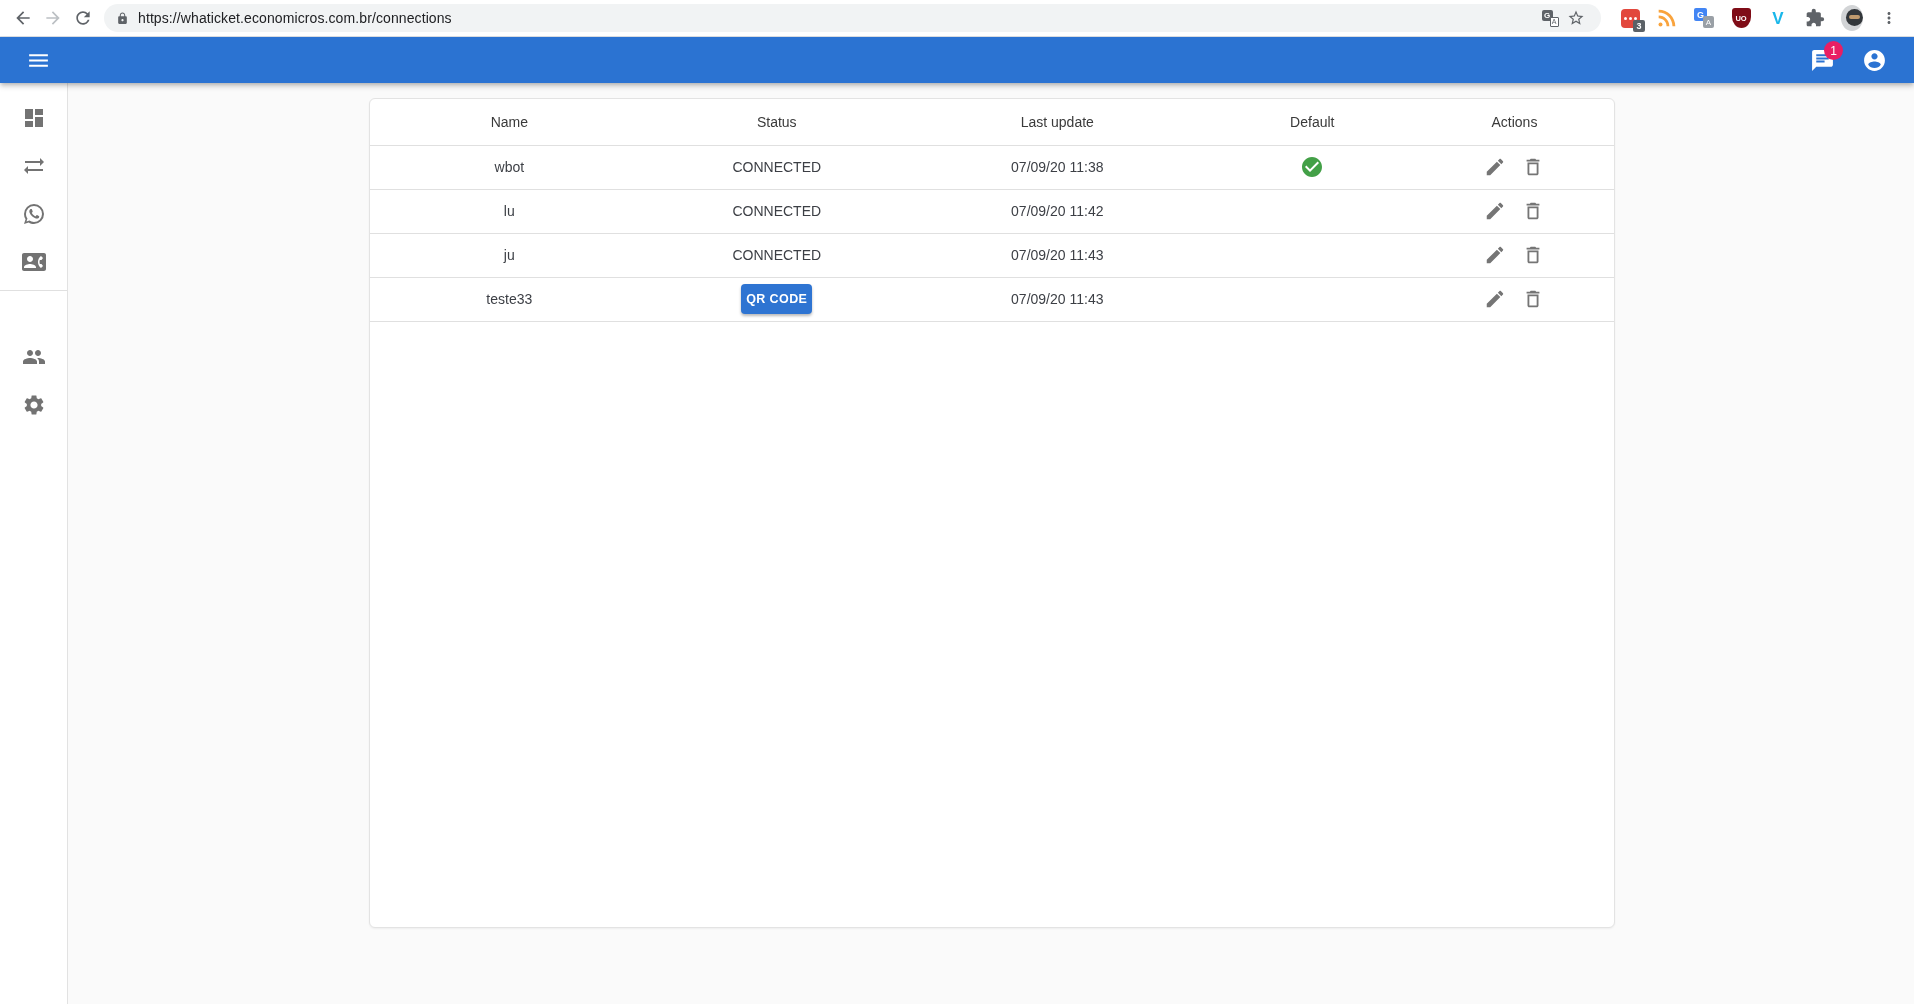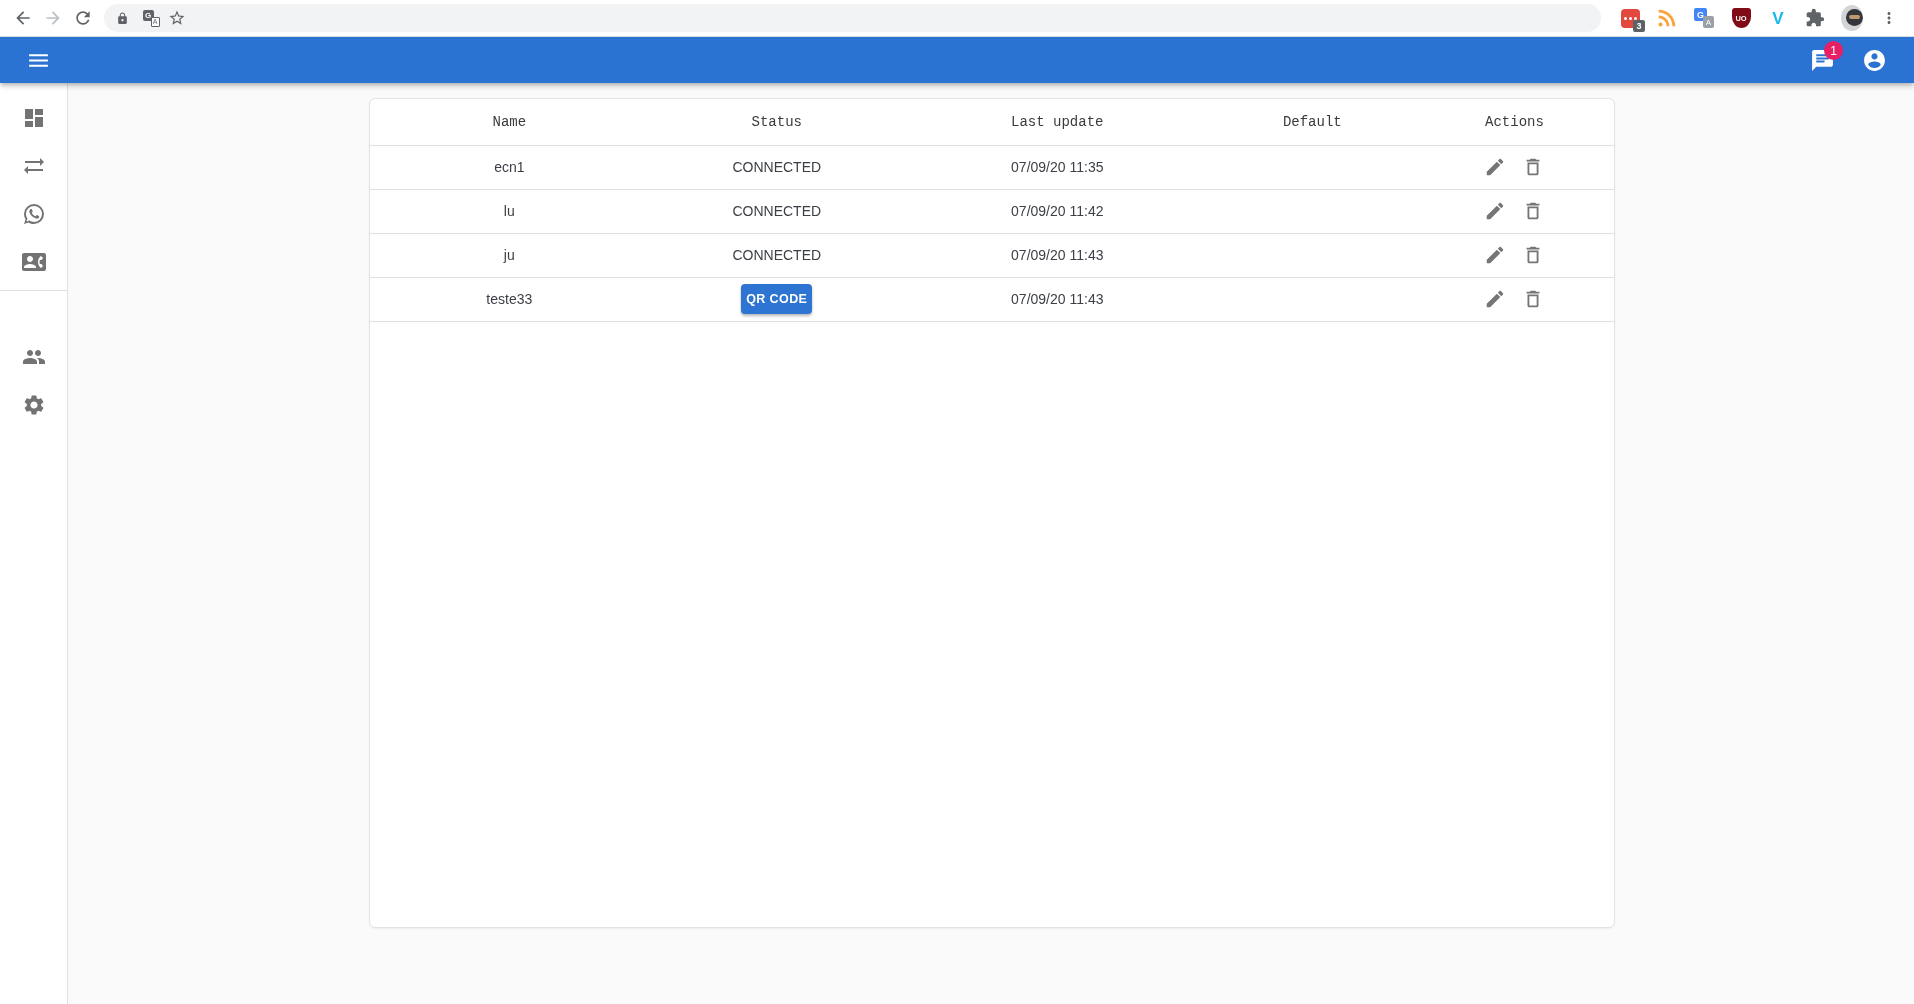--- a/index.html
+++ b/index.html
@@ -85,21 +85,21 @@
     height: 36px; padding: 0 16px; border-radius: 4px;
     box-shadow: 0 3px 5px -1px rgba(0,0,0,.25), 0 2px 4px rgba(0,0,0,.18);
   }
   .card {
     margin-top: 15px; background: #fff; border: 1px solid #e3e3e3; border-radius: 6px;
     height: 830px; overflow: hidden; box-shadow: 0 1px 2px rgba(0,0,0,.05);
   }
   table { width: 100%; border-collapse: collapse; }
   th {
     height: 46px; font-size: 14px; font-weight: 500; color: #3a3a3a;
-    border-bottom: 1px solid #e0e0e0; text-align: center; font-family: Liberation Mono, monospace;
+    border-bottom: 1px solid #e0e0e0; text-align: center;
   }
   td {
     height: 43px; font-size: 14px; color: #3c3f45; border-bottom: 1px solid #e0e0e0; text-align: center;
   }
   .actions-cell { display: flex; align-items: center; justify-content: center; gap: 10px; height: 43px; }
   .action-btn { width: 28px; height: 28px; display: flex; align-items: center; justify-content: center; border-radius: 50%; }
   .action-btn svg { width: 22px; height: 22px; fill: #757575; }
   .check-icon svg { width: 24px; height: 24px; fill: #43a047; vertical-align: middle; }
   .qr-btn {
     background: #2e74d2; color: #fff; font-size: 12.5px; font-weight: 700; letter-spacing: .4px;
@@ -123,20 +123,21 @@
   <button class="nav-btn">
     <svg viewBox="0 0 24 24">
         <path d="M17.65 6.35C16.2 4.9 14.21 4 12 4c-4.42 0-7.99 3.58-7.99 8s3.57 8 7.99 8c3.73 0 6.84-2.55 7.73-6h-2.08c-.82 2.33-3.04 4-5.65 4-3.31 0-6-2.69-6-6s2.69-6 6-6c1.66 0 3.14.69 4.22 1.78L13 11h7V4l-2.35 2.35z"></path>
       </svg>
   </button>
 
   <div class="omnibox">
     <svg class="lock" viewBox="0 0 24 24">
         <path d="M18 8h-1V6c0-2.76-2.24-5-5-5S7 3.24 7 6v2H6c-1.1 0-2 .9-2 2v10c0 1.1.9 2 2 2h12c1.1 0 2-.9 2-2V10c0-1.1-.9-2-2-2zm-6 9c-1.1 0-2-.9-2-2s.9-2 2-2 2 .9 2 2-.9 2-2 2zm3.1-9H8.9V6c0-1.71 1.39-3.1 3.1-3.1 1.71 0 3.1 1.39 3.1 3.1v2z"></path>
       </svg>
+    <span class="url-text">https://whaticket.economicros.com.br/connections</span>
     <span class="omni-icon">
       <span class="mini-translate">
         <span class="sq1">G</span>
         <span class="sq2">A</span>
       </span>
     </span>
     <span class="omni-icon">
       <svg viewBox="0 0 24 24">
           <path d="M22 9.24l-7.19-.62L12 2 9.19 8.63 2 9.24l5.46 4.73L5.82 21 12 17.27 18.18 21l-1.63-7.03L22 9.24zM12 15.4l-3.76 2.27 1-4.28-3.32-2.88 4.38-.38L12 6.1l1.71 4.04 4.38.38-3.32 2.88 1 4.28L12 15.4z"></path>
         </svg>
@@ -260,24 +261,26 @@
             <tr>
               <th>Name</th>
               <th>Status</th>
               <th>Last update</th>
               <th>Default</th>
               <th>Actions</th>
             </tr>
           </thead>
           <tbody>
             <tr>
-              <td>ecn1</td>
+              <td>wbot</td>
               <td><span>CONNECTED</span></td>
-              <td>07/09/20 11:35</td>
-              <td></td>
+              <td>07/09/20 11:38</td>
+              <td><span class="check-icon"><svg viewBox="0 0 24 24">
+                      <path d="M12 2C6.48 2 2 6.48 2 12s4.48 10 10 10 10-4.48 10-10S17.52 2 12 2zm-2 15l-5-5 1.41-1.41L10 14.17l7.59-7.59L19 8l-9 9z"></path>
+                    </svg></span></td>
               <td>
                   <div class="actions-cell">
                 <button class="action-btn">
                       <svg viewBox="0 0 24 24">
                         <path d="M3 17.25V21h3.75L17.81 9.94l-3.75-3.75L3 17.25zM20.71 7.04c.39-.39.39-1.02 0-1.41l-2.34-2.34c-.39-.39-1.02-.39-1.41 0l-1.83 1.83 3.75 3.75 1.83-1.83z"></path>
                       </svg>
                     </button>
                 <button class="action-btn">
                       <svg viewBox="0 0 24 24">
                         <path d="M6 19c0 1.1.9 2 2 2h8c1.1 0 2-.9 2-2V7H6v12zM8 9h8v10H8V9zm7.5-5l-1-1h-5l-1 1H5v2h14V4h-3.5z"></path>

